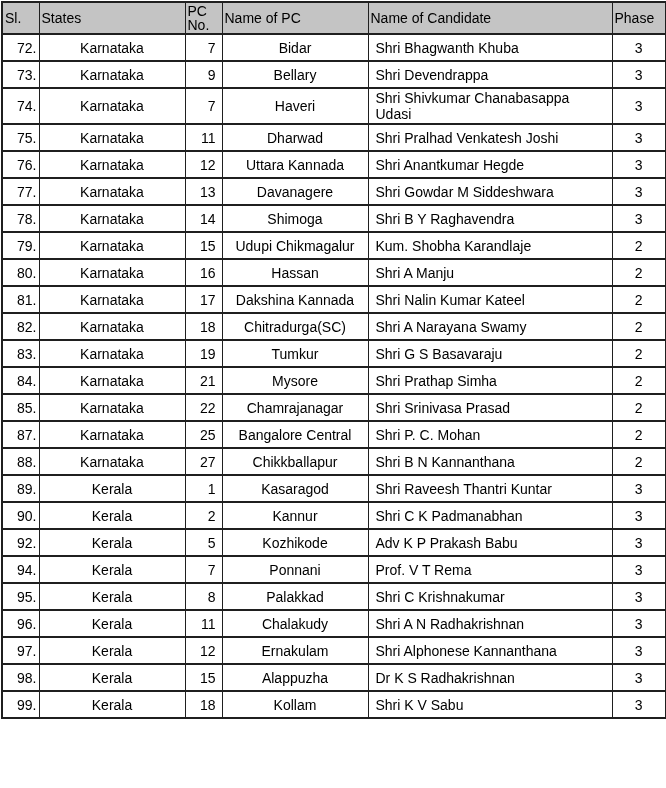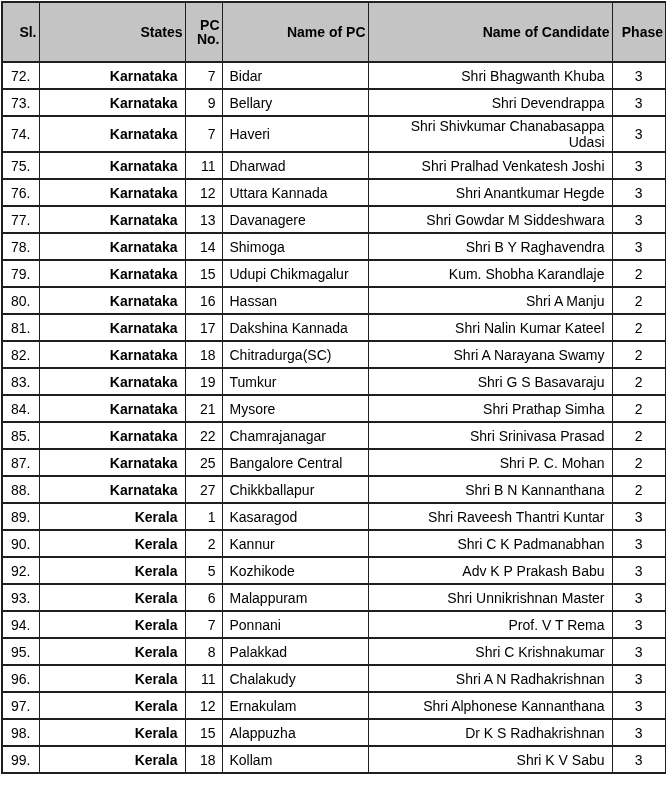--- a/index.html
+++ b/index.html
@@ -28,36 +28,36 @@
     border:2px solid var(--border);
     border-left-width:1px;
     border-right-width:1px;
     font-size:14px;
     vertical-align:middle;
     background:var(--cell-bg);
     word-wrap:break-word;
   }
   th{
     background:var(--header-bg);
-    font-weight:bold;
-    text-align:right;
+    font-weight:normal;
+    text-align:left;
     height:26px;
-    padding:15px 2px;
+    padding:1px 2px;
     line-height:14px;
   }
   td{
     height:23px;
     padding:1px 7px;
     line-height:16px;
   }
-  td.c0{text-align:center;padding:1px 2px;}
-  td.c1{text-align:right;font-weight:bold;}
+  td.c0{text-align:right;padding:1px 2px;}
+  td.c1{text-align:center;}
   td.c2{text-align:right;padding-right:6px;}
-  td.c3{text-align:left;}
-  td.c4{text-align:right;}
+  td.c3{text-align:center;}
+  td.c4{text-align:left;}
   td.c5{text-align:center;padding:1px 2px;}
 </style>
 </head>
 <body>
 
 <div class="table-wrap">
   <table>
     <colgroup>
       <col class="c0">
         <col class="c1">
@@ -223,28 +223,20 @@
         </tr>
         <tr>
           <td class="c0">92.</td>
           <td class="c1">Kerala</td>
           <td class="c2">5</td>
           <td class="c3">Kozhikode</td>
           <td class="c4">Adv K P Prakash Babu</td>
           <td class="c5">3</td>
         </tr>
         <tr>
-          <td class="c0">93.</td>
-          <td class="c1">Kerala</td>
-          <td class="c2">6</td>
-          <td class="c3">Malappuram</td>
-          <td class="c4">Shri Unnikrishnan Master</td>
-          <td class="c5">3</td>
-        </tr>
-        <tr>
           <td class="c0">94.</td>
           <td class="c1">Kerala</td>
           <td class="c2">7</td>
           <td class="c3">Ponnani</td>
           <td class="c4">Prof. V T Rema</td>
           <td class="c5">3</td>
         </tr>
         <tr>
           <td class="c0">95.</td>
           <td class="c1">Kerala</td>

